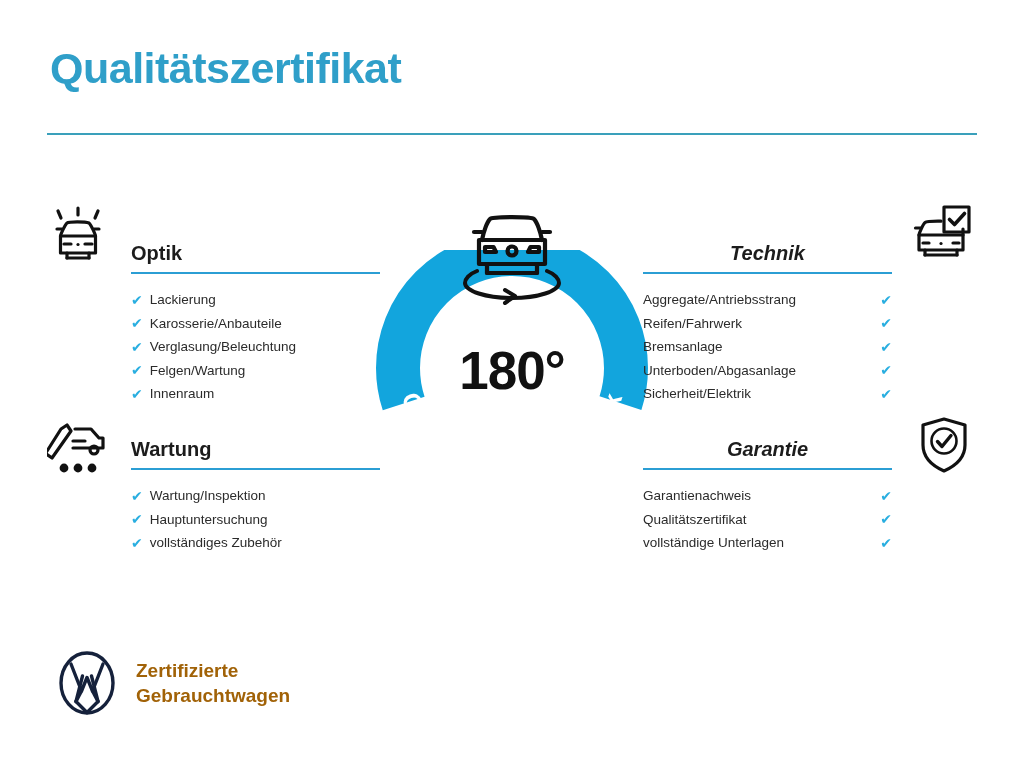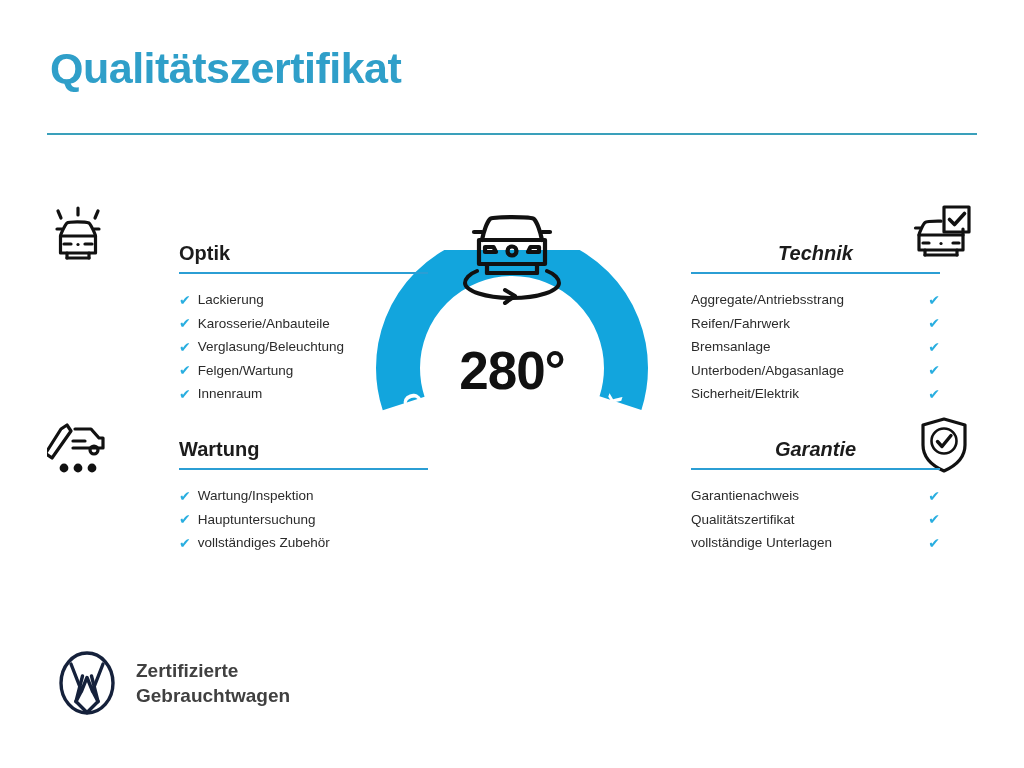--- a/index.html
+++ b/index.html
@@ -40,21 +40,20 @@
     left: 47px;
     top: 133px;
     width: 930px;
     height: 2px;
     background: #3aa0bb;
   }
 
   
   .section {
     position: absolute;
-    margin-left: 48px;
   }
   .section-title {
     font-size: 20px;
     font-weight: bold;
     color: #1c1c1c;
     line-height: 1;
     white-space: nowrap;
   }
   .section-rule {
     height: 2px;
@@ -138,21 +137,21 @@
     left: 58px;
     top: 651px;
     display: flex;
     align-items: center;
   }
   #vw-footer .vw-mark { flex: 0 0 auto; }
   #vw-footer .vw-text {
     margin-left: 20px;
     font-size: 19px;
     font-weight: bold;
-    color: #404040;
+    color: #a16207;
     line-height: 25px;
     white-space: nowrap;
   }
 </style>
 </head>
 <body>
 
 <div class="page">
 
   <div class="page-title">Qualitätszertifikat</div>
@@ -236,21 +235,21 @@
       <path d="M33 56 h11 l-2.5 -5 h-8.5 z" fill="none"></path>
       <path d="M87 56 h-11 l2.5 -5 h8.5 z" fill="none"></path>
       <circle cx="60" cy="55" r="4.5"></circle>
       <path d="M35 68 v9"></path>
       <path d="M85 68 v9"></path>
       <path d="M35 77 h50"></path>
       <path d="M25 75 c-8 3 -12 8 -12 12 0 8 21 15 47 15 26 0 47 -7 47 -15 0 -4 -4 -9 -12 -12" stroke-width="4" fill="none"></path>
       <path d="M53 94 l10 6 -10 7" stroke-width="4" fill="none"></path>
     </svg>
 
-    <div class="deg">280°</div>
+    <div class="deg">180°</div>
   </div>
 
   <div class="section sec-left" id="sec-optik">
     <div class="section-title">Optik</div>
     <div class="section-rule"></div>
     <ul class="check-list">
       <li>
           <span class="check">✔</span>
           <span>Lackierung</span>
         </li>

